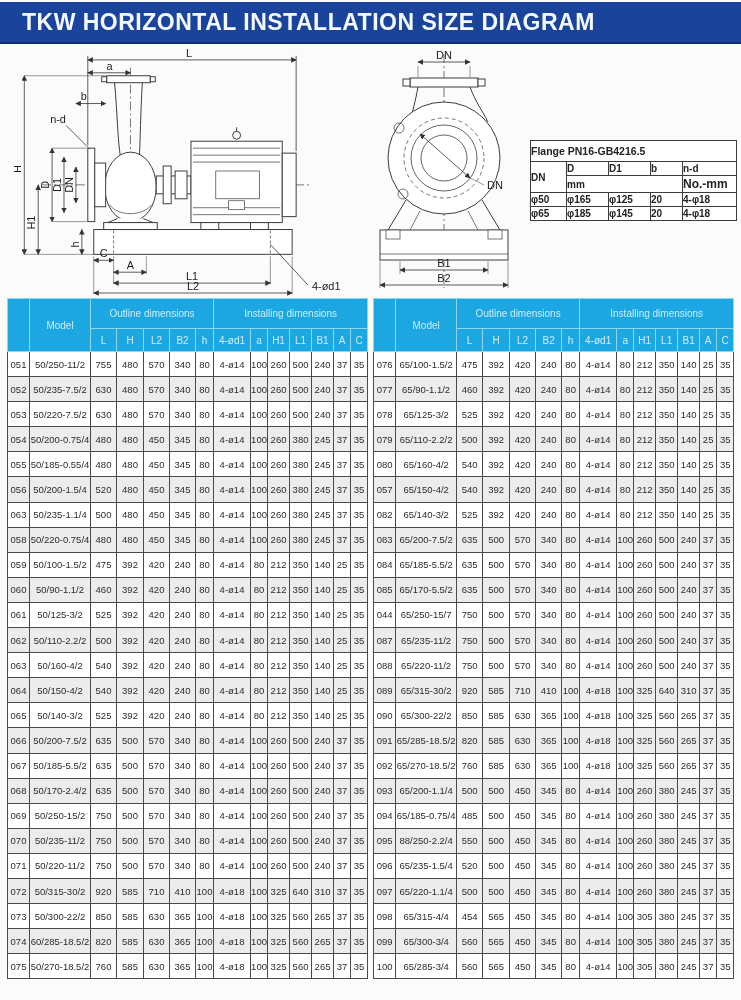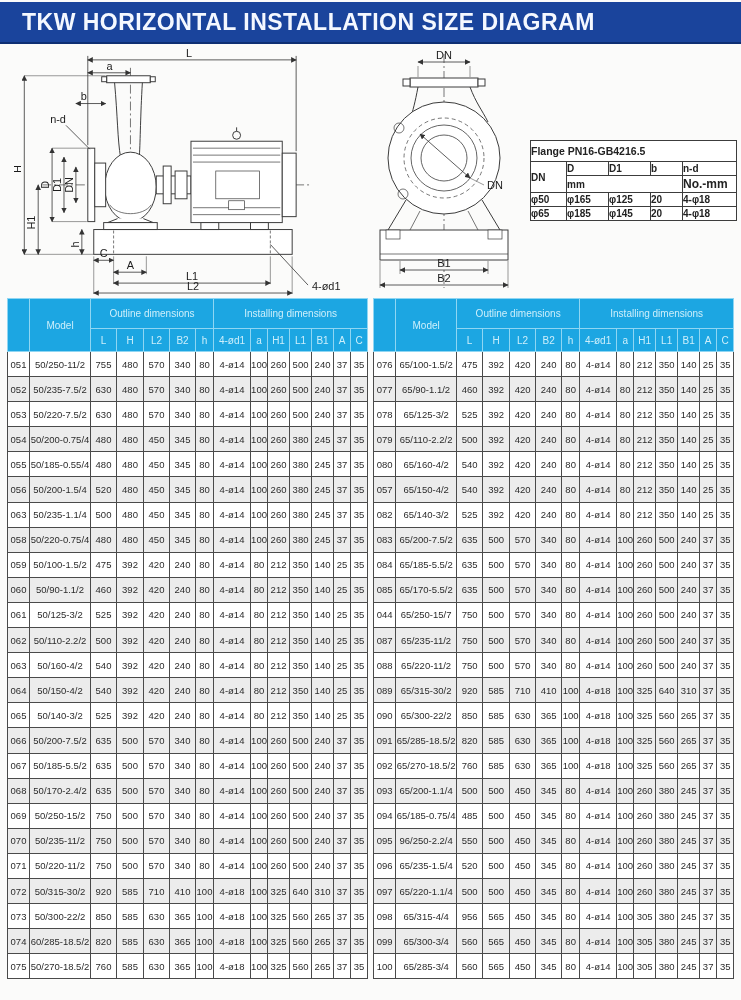--- a/index.html
+++ b/index.html
@@ -1043,21 +1043,21 @@
           <td>4-ø14</td>
           <td>100</td>
           <td>260</td>
           <td>380</td>
           <td>245</td>
           <td>37</td>
           <td>35</td>
         </tr>
         <tr>
           <td>095</td>
-          <td>96/250-2.2/4</td>
+          <td>88/250-2.2/4</td>
           <td>550</td>
           <td>500</td>
           <td>450</td>
           <td>345</td>
           <td>80</td>
           <td>4-ø14</td>
           <td>100</td>
           <td>260</td>
           <td>380</td>
           <td>245</td>
@@ -1092,21 +1092,21 @@
           <td>100</td>
           <td>260</td>
           <td>380</td>
           <td>245</td>
           <td>37</td>
           <td>35</td>
         </tr>
         <tr>
           <td>098</td>
           <td>65/315-4/4</td>
-          <td>956</td>
+          <td>454</td>
           <td>565</td>
           <td>450</td>
           <td>345</td>
           <td>80</td>
           <td>4-ø14</td>
           <td>100</td>
           <td>305</td>
           <td>380</td>
           <td>245</td>
           <td>37</td>

